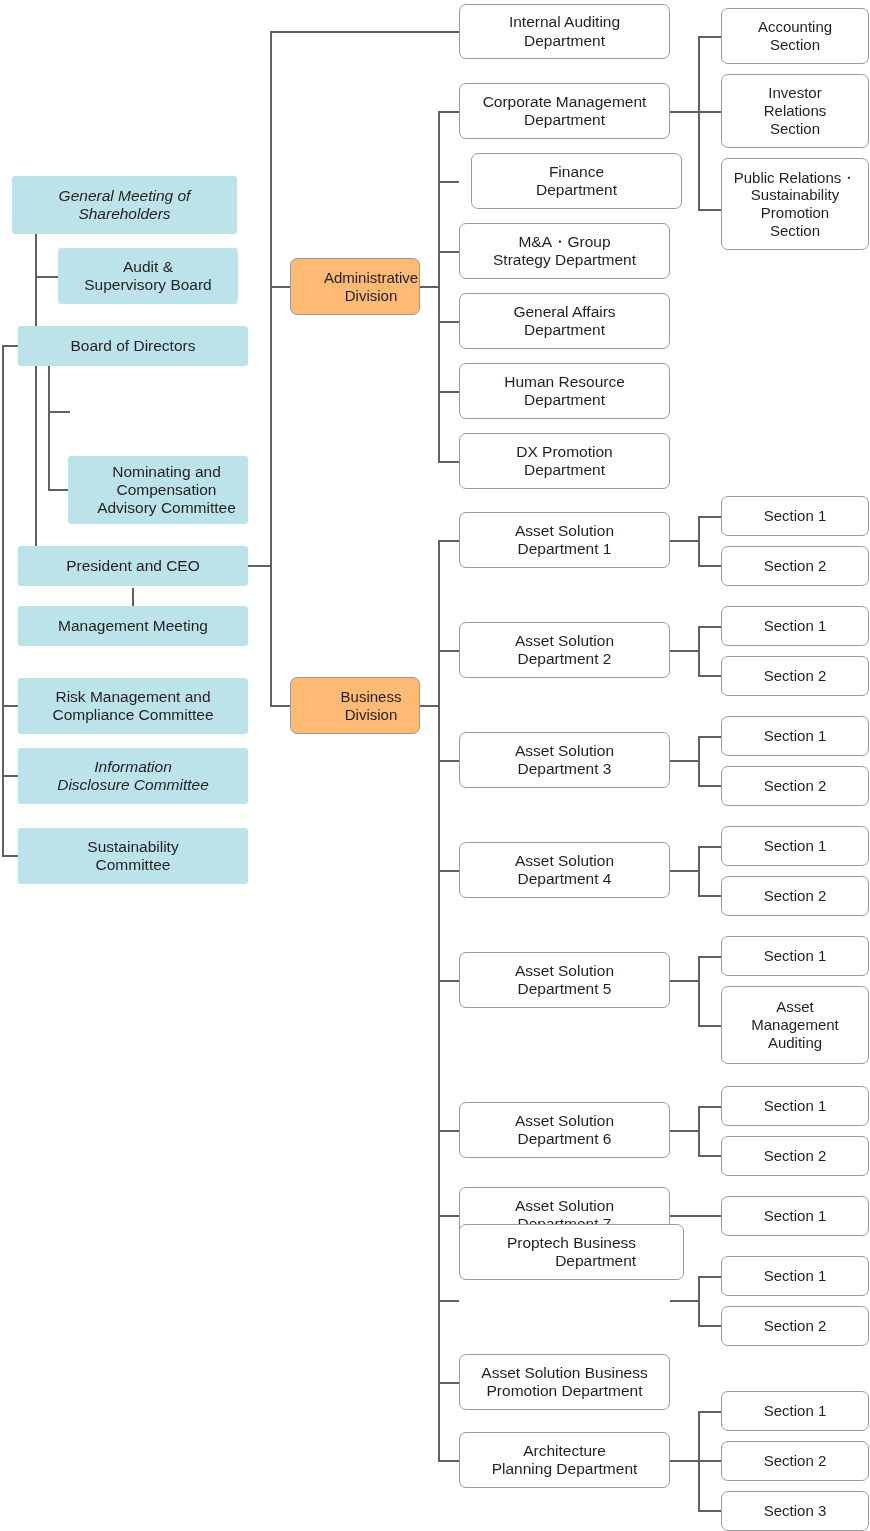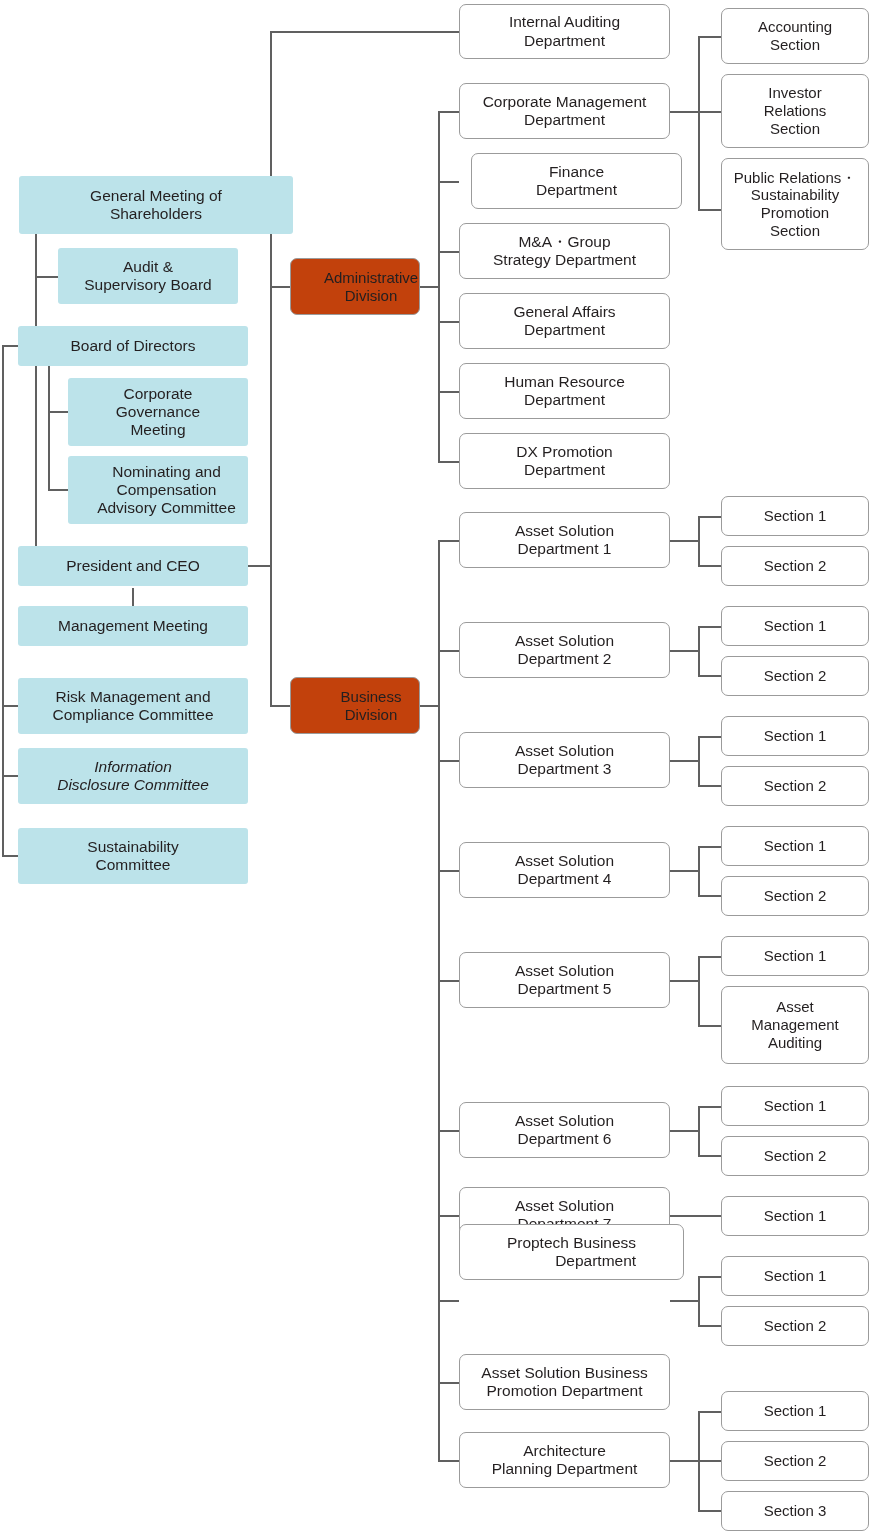--- a/index.html
+++ b/index.html
@@ -33,21 +33,21 @@
     border-radius: 3px;
     font-size: 15.5px;
   }
   .unit {
     background: #ffffff;
     border: 1px solid #9b9b9b;
     border-radius: 7px;
     font-size: 15.5px;
   }
   .division {
-    background: #c2410c;
+    background: #fdba74;
     border: 1px solid #9b9b9b;
     border-radius: 7px;
     font-size: 15px;
     padding-left: 32px;
   }
   .section {
     background: #ffffff;
     border: 1px solid #9b9b9b;
     border-radius: 7px;
     font-size: 15px;
@@ -152,31 +152,28 @@
   <div class="ln vl" style="left:698px; top:1276px; height:50px;"></div>
   <div class="ln hl" style="left:698px; top:1276px; width:23px;"></div>
   <div class="ln hl" style="left:698px; top:1325px; width:23px;"></div>
 
   <div class="ln hl" style="left:670px; top:1460px; width:30px;"></div>
   <div class="ln vl" style="left:698px; top:1411px; height:100px;"></div>
   <div class="ln hl" style="left:698px; top:1411px; width:23px;"></div>
   <div class="ln hl" style="left:698px; top:1460px; width:23px;"></div>
   <div class="ln hl" style="left:698px; top:1510px; width:23px;"></div>
 
-  <div class="box gov" style="left:19px; top:176px; width:274px; height:58px;">General Meeting of
+  <div class="box gov" style="left:12px; top:176px; width:225px; height:58px;font-style:italic;">General Meeting of
 Shareholders</div>
 
   <div class="box gov" style="left:18px; top:326px; width:230px; height:40px;">Board of Directors</div>
 
   <div class="box gov" style="left:58px; top:248px; width:180px; height:56px;">Audit &amp;
 Supervisory Board</div>
 
-  <div class="box gov" style="left:68px; top:378px; width:180px; height:68px;">Corporate
-Governance
-Meeting</div>
 
   <div class="box gov" style="left:68px; top:456px; width:180px; height:68px;padding-left:17px;">Nominating and
 Compensation
 Advisory Committee</div>
 
   <div class="box gov" style="left:18px; top:546px; width:230px; height:40px;">President and CEO</div>
 
   <div class="box gov" style="left:18px; top:606px; width:230px; height:40px;">Management Meeting</div>
 
   <div class="box gov" style="left:18px; top:678px; width:230px; height:56px;">Risk Management and

